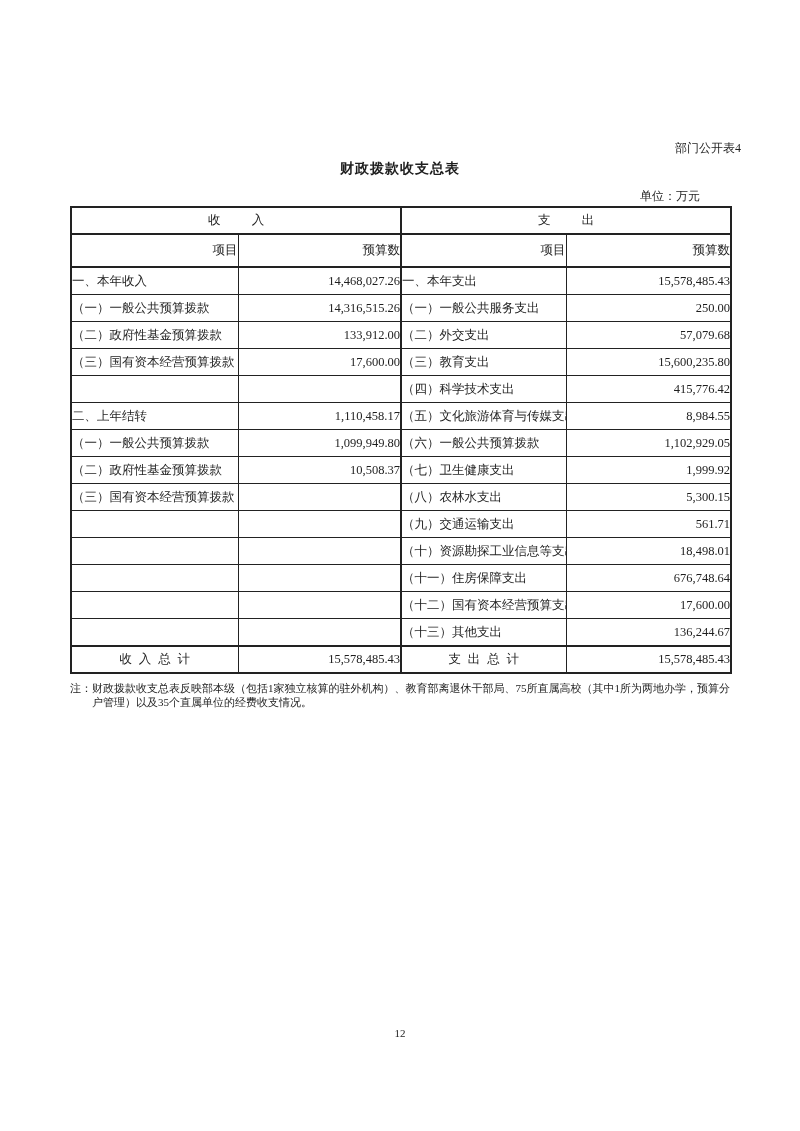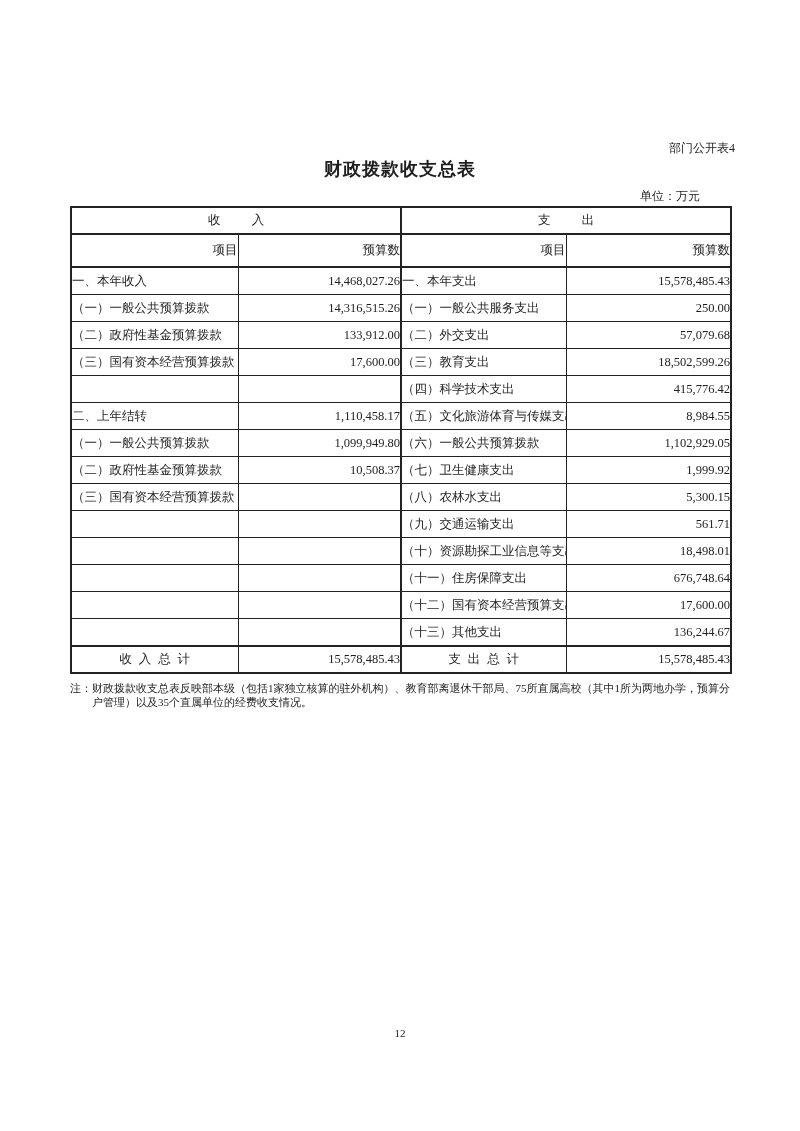--- a/index.html
+++ b/index.html
@@ -7,26 +7,26 @@
     width: 800px; height: 1131px;
     background: #ffffff;
     font-family: "Liberation Serif", "DejaVu Serif", serif;
     color: #1e1e1e;
     position: relative;
     overflow: hidden;
   }
   .page { position: absolute; inset: 0; background: #fff; }
 
   .corner-label {
-    position: absolute; top: 141px; right: 65px;
+    position: absolute; top: 141px; right: 59px;
     font-size: 12px; line-height: 14px; font-family: Liberation Serif, serif;
   }
   .doc-title {
     position: absolute; top: 158px; left: 0; width: 100%;
-    text-align: center; font-size: 18px; font-weight: bold;
+    text-align: center; font-size: 14px; font-weight: bold;
     letter-spacing: 1px; line-height: 22px;
   }
   .unit-label {
     position: absolute; top: 189px; right: 100px;
     font-size: 12px; line-height: 14px;
   }
 
   table.budget {
     position: absolute; left: 70px; top: 206px;
     width: 660px; border-collapse: collapse; table-layout: fixed;
@@ -111,21 +111,21 @@
         <tr>
     <td class="item">（二）政府性基金预算拨款</td>
     <td class="val mid-l">133,912.00</td>
     <td class="item mid-r">（二）外交支出</td>
     <td class="val">57,079.68</td>
   </tr>
         <tr>
     <td class="item">（三）国有资本经营预算拨款</td>
     <td class="val mid-l">17,600.00</td>
     <td class="item mid-r">（三）教育支出</td>
-    <td class="val">18,502,599.26</td>
+    <td class="val">15,600,235.80</td>
   </tr>
         <tr>
     <td class="item"></td>
     <td class="val mid-l"></td>
     <td class="item mid-r">（四）科学技术支出</td>
     <td class="val">415,776.42</td>
   </tr>
         <tr>
     <td class="item">二、上年结转</td>
     <td class="val mid-l">1,110,458.17</td>

